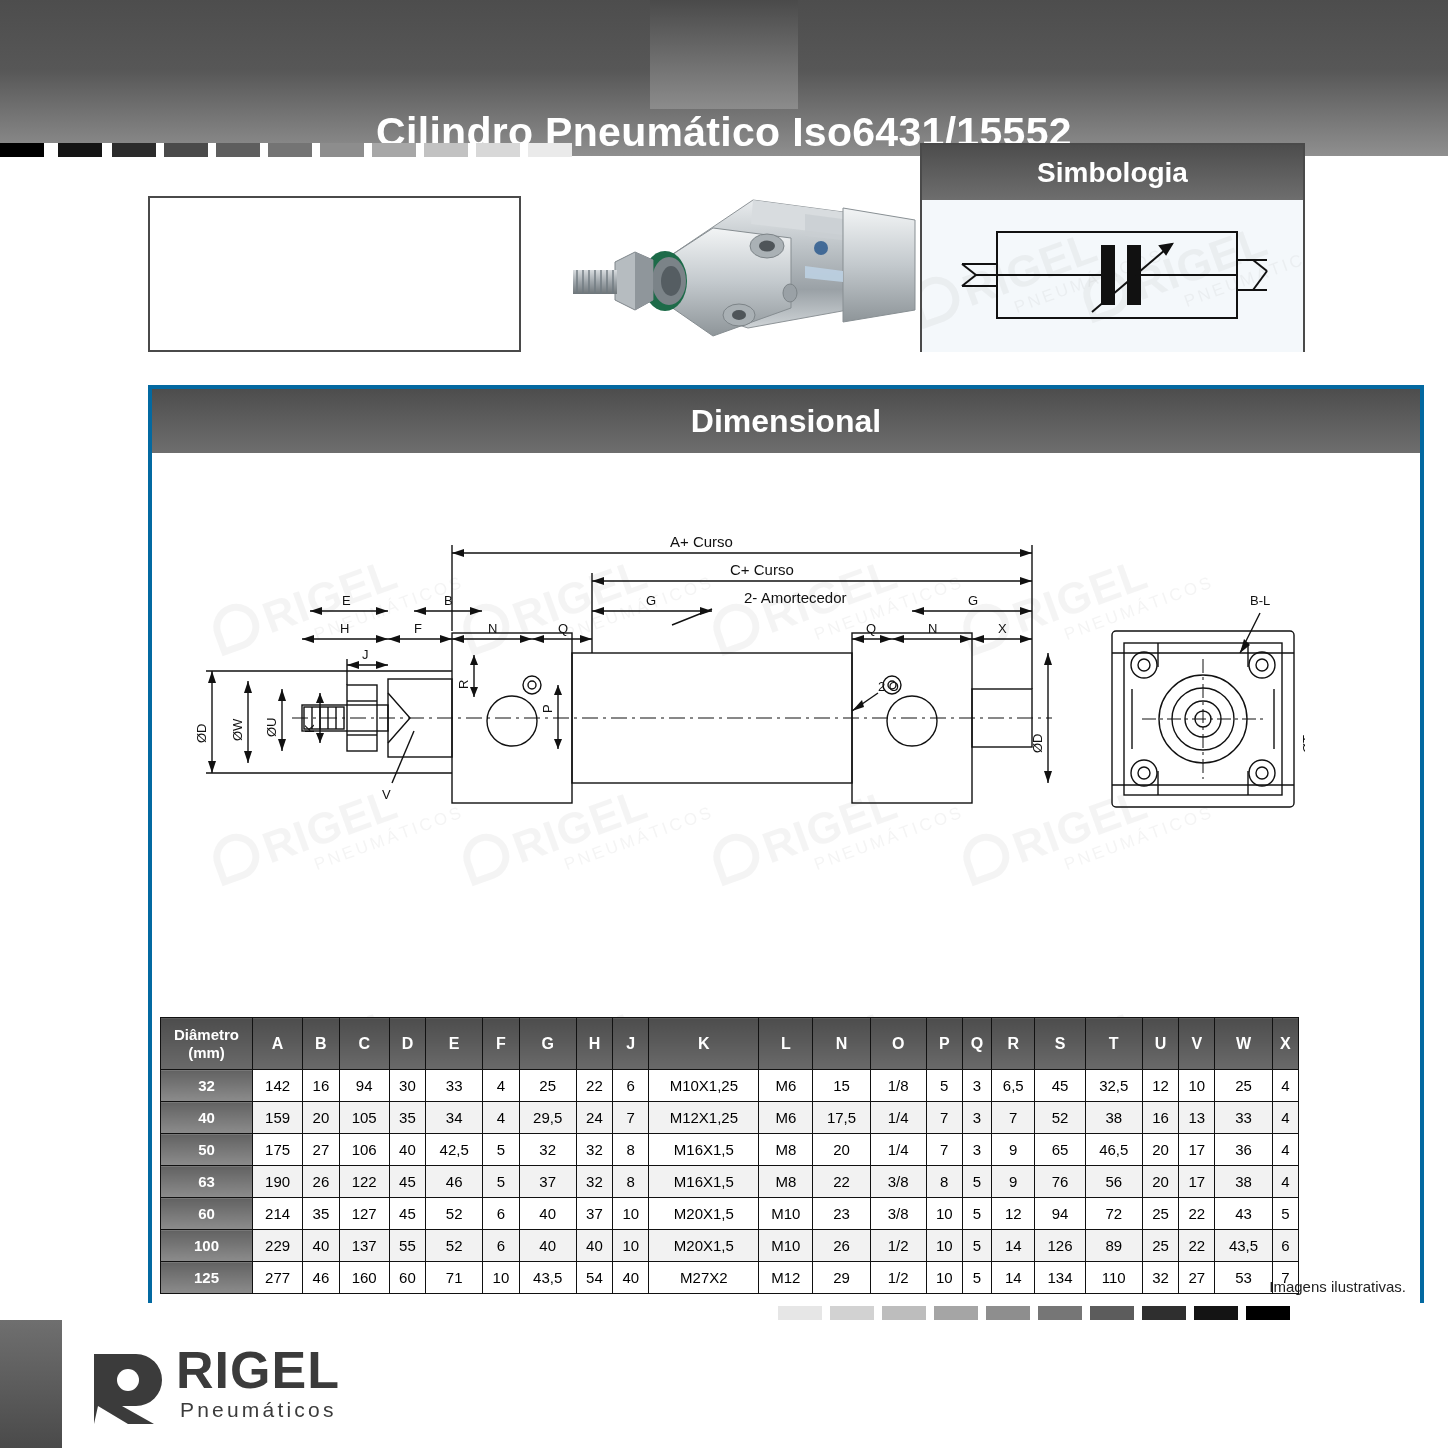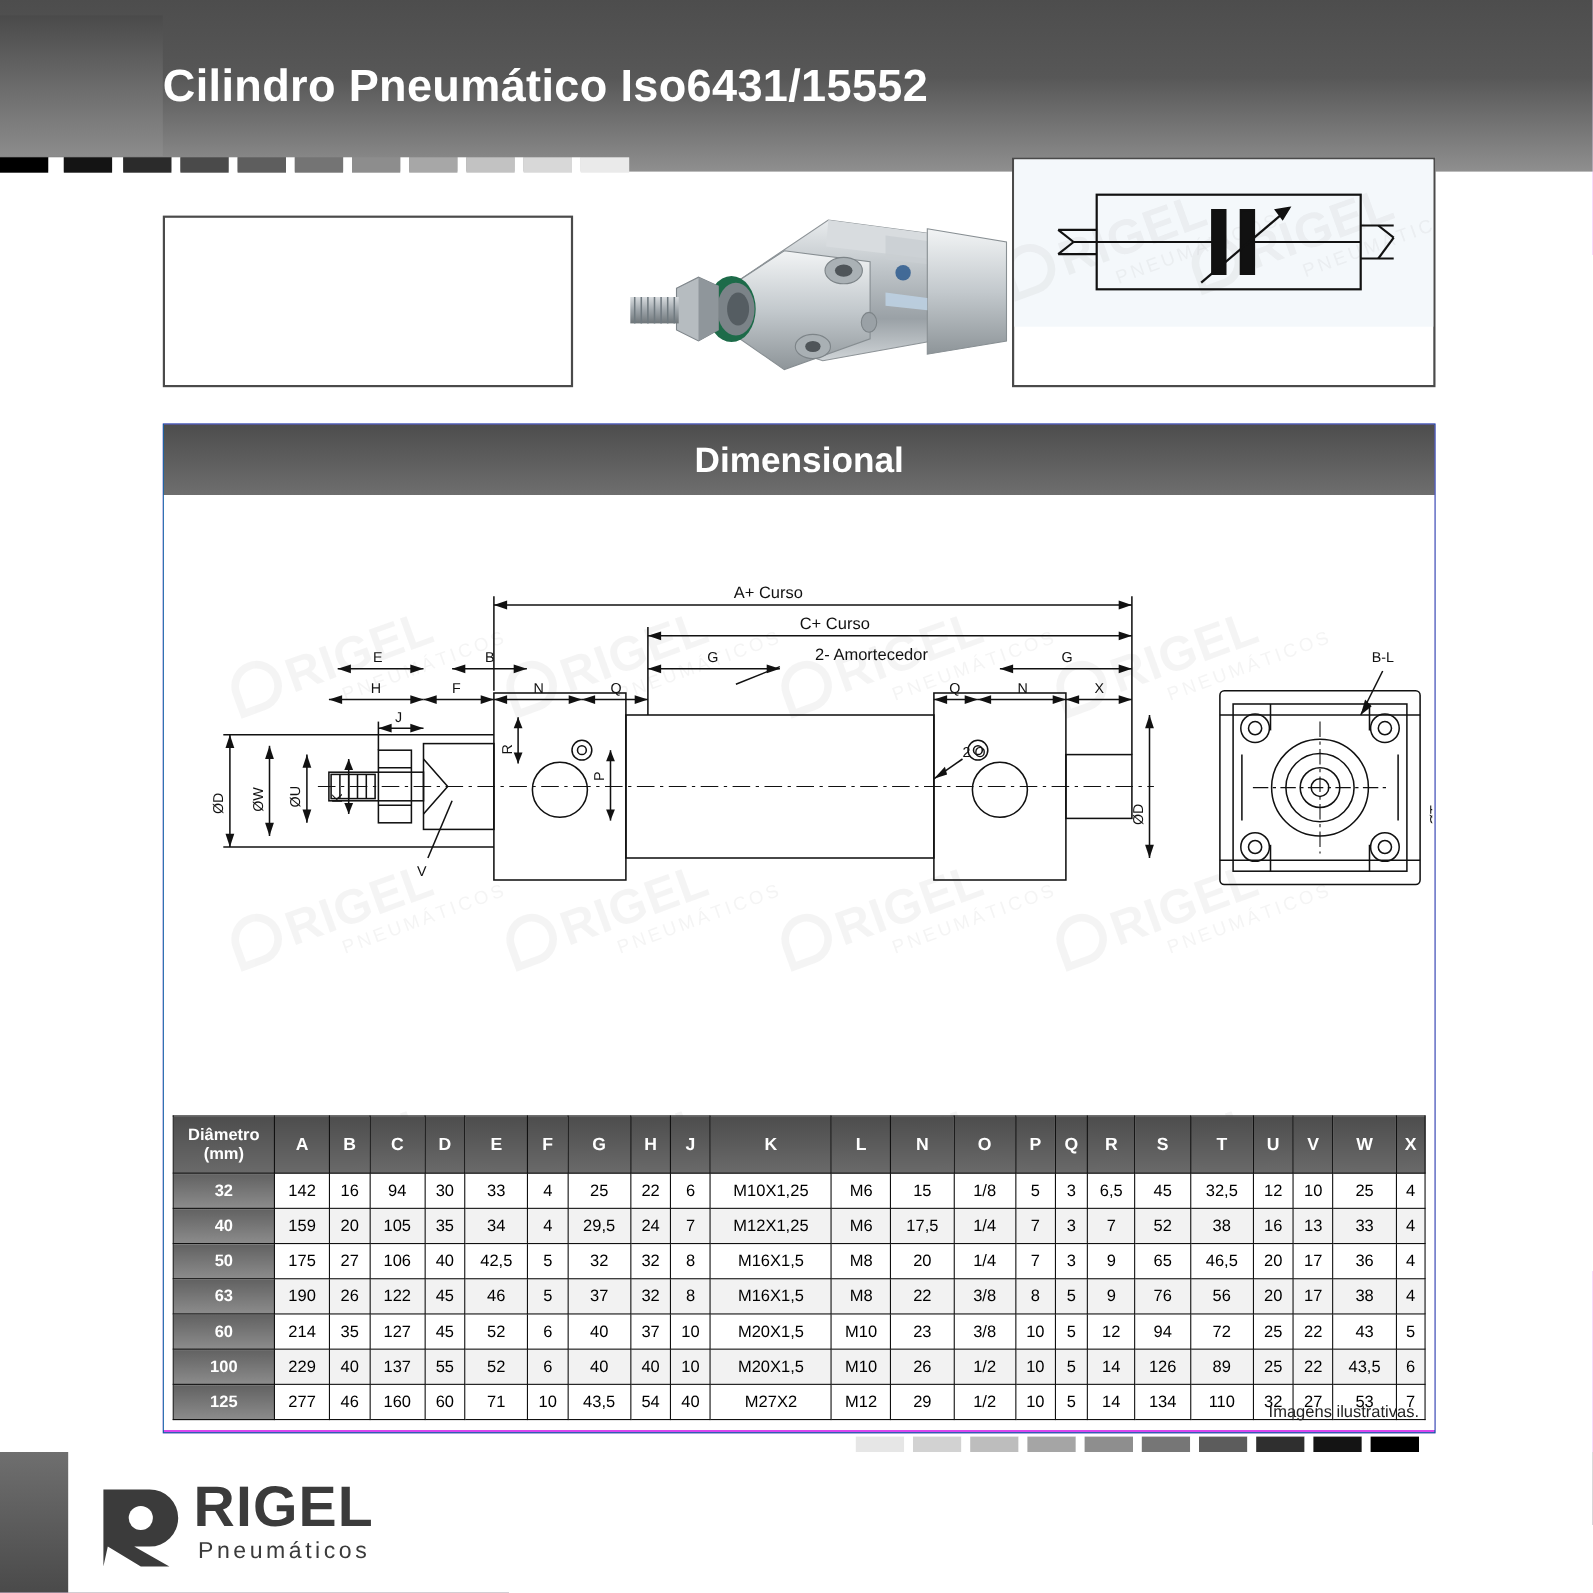--- a/index.html
+++ b/index.html
@@ -9,21 +9,21 @@
     font-family:"Liberation Sans", sans-serif;
     background:#ffffff;
     overflow:hidden;
     position:relative;
   }
 
   
   .header {
     position:absolute; left:0; top:0; width:1448px; height:156px;
     background:linear-gradient(to bottom,#4d4d4d 0%,#575757 45%,#8f8f8f 100%);
-    display:flex; align-items:center;
+    display:flex; align-items:center;flex-direction:column;
   }
   .header-left-block {
     width:148px; height:128px;
     background:linear-gradient(to bottom,#4a4a4a,#8c8c8c);
   }
   .header h1 {
     margin:0; color:#ffffff; font-size:41px; font-weight:bold;
     letter-spacing:0.3px;
   }
 
@@ -51,22 +51,22 @@
 
   
   .simb-box { position:absolute; left:920px; top:143px; width:385px; height:209px;
               border:2px solid #4a4a4a; background:#fff; }
   .simb-title { height:55px; background:linear-gradient(to bottom,#4d4d4d,#6e6e6e);
                 color:#fff; font-size:28px; font-weight:bold;
                 display:flex; align-items:center; justify-content:center; }
   .simb-body { position:relative; height:152px; background:#f4f8fb; overflow:hidden; }
 
   
-  .dim-panel { position:absolute; left:148px; top:385px; width:1157px; height:918px;
-               border:1px solid #0369a1; background:#d946ef; }
+  .dim-panel { position:absolute; left:148px; top:385px; width:1276px; height:918px;
+               border:4px solid #0369a1; background:#7dd3fc; }
   .dim-title { height:64px; background:linear-gradient(to bottom,#4d4d4d,#6e6e6e);
                color:#fff; font-size:32px; font-weight:bold;
                display:flex; align-items:center; justify-content:center; }
   .dim-body { position:relative; height:850px; background:#fff; overflow:hidden; }
 
   
   .wm-layer { position:absolute; inset:0; pointer-events:none; overflow:hidden; }
   .wm { position:absolute; opacity:0.10; transform:rotate(-20deg);
         font-family:"Liberation Sans", sans-serif; color:#9a9a9a; }
   .wm .wm-main { font-size:44px; font-weight:bold; letter-spacing:1px; line-height:1; }
@@ -198,20 +198,21 @@
     <ellipse cx="196" cy="165" rx="16" ry="11" fill="#a9b0b4" stroke="#7d8488"></ellipse>
     <ellipse cx="196" cy="165" rx="7" ry="5" fill="#4f5559"></ellipse>
     <ellipse cx="247" cy="143" rx="7" ry="9" fill="#9aa1a6" stroke="#7d8488"></ellipse>
 
     <polygon points="262,116 300,121 300,132 262,128" fill="#bcd0e2" opacity="0.9"></polygon>
     <circle cx="278" cy="98" r="7" fill="#2d5b8e" opacity="0.85"></circle>
   </svg>
 </div>
 
 <div class="simb-box">
+  <div class="simb-title">Simbologia</div>
   <div class="simb-body">
     <div class="wm-layer">
       <div class="wm" style="left:40px; top:36px;">
         <div class="wm-r"></div>
         <div class="wm-main">RIGEL</div>
         <div class="wm-sub">PNEUMÁTICOS</div>
       </div>
       <div class="wm" style="left:210px; top:30px;">
         <div class="wm-r"></div>
         <div class="wm-main">RIGEL</div>

